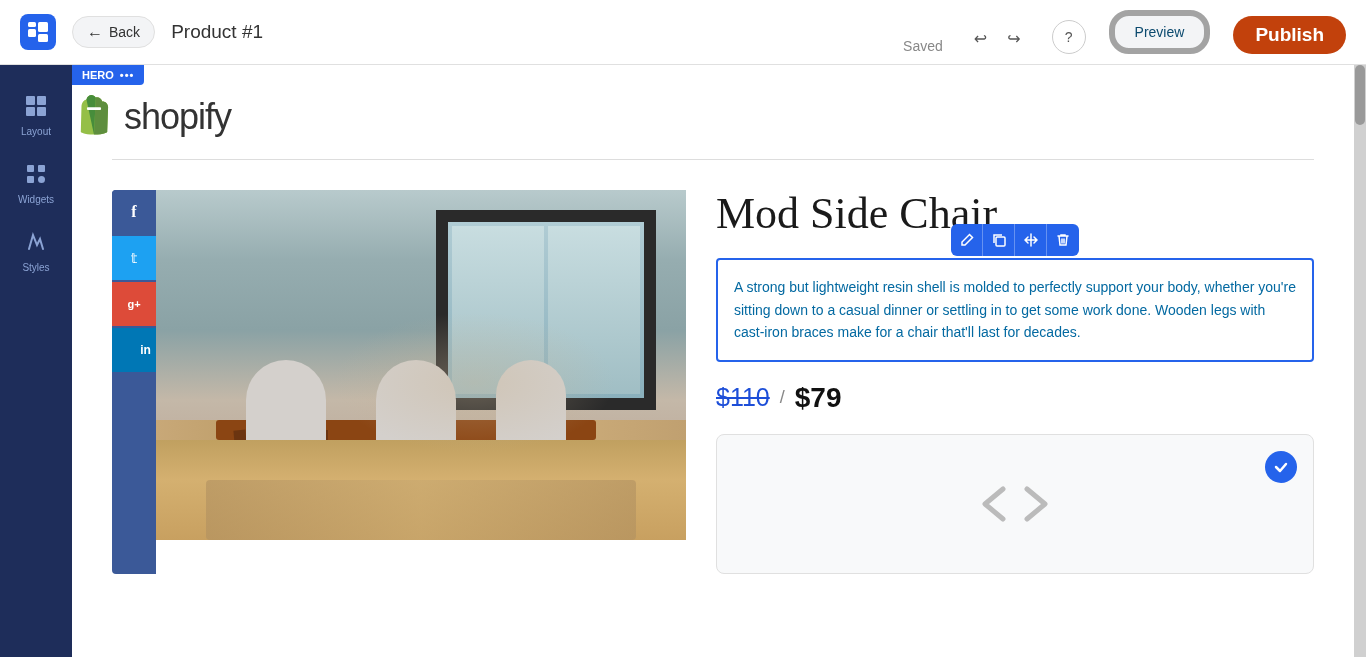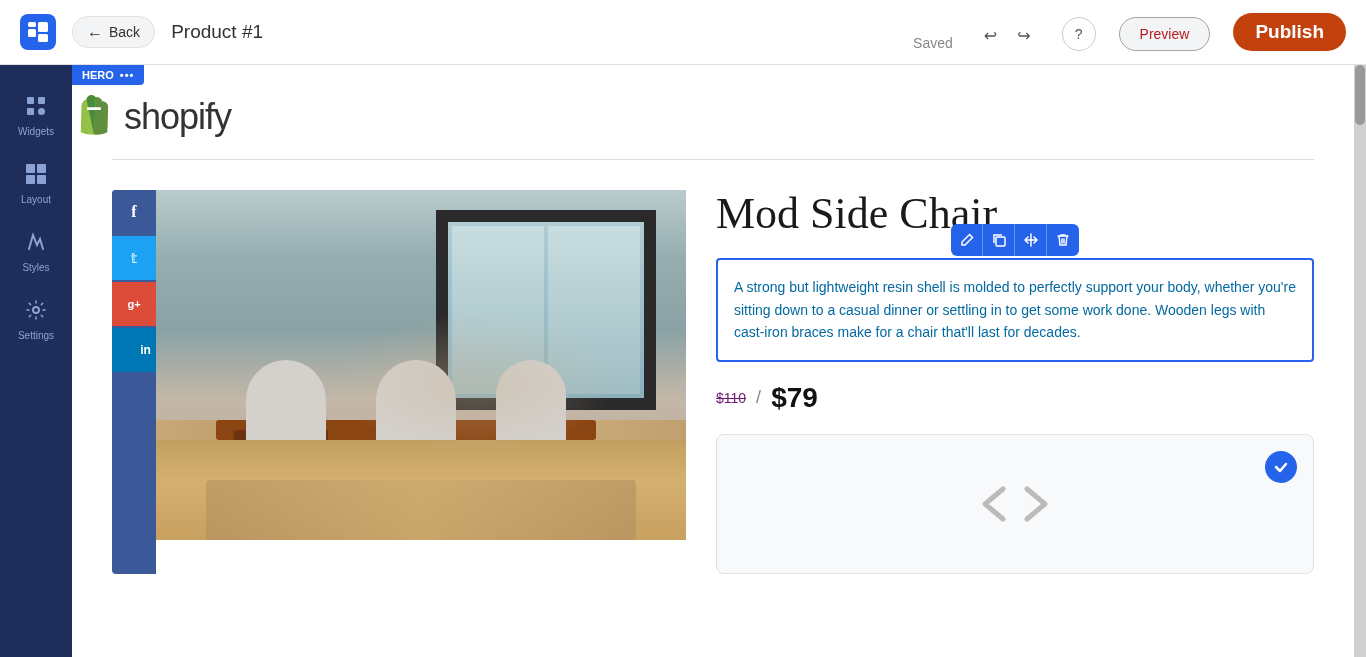--- a/index.html
+++ b/index.html
@@ -32,22 +32,22 @@
     .undo-btn, .redo-btn {
       background: none; border: none; cursor: pointer; padding: 6px 8px;
       font-size: 16px; color: #555; border-radius: 4px;
     }
     .help-btn {
       width: 34px; height: 34px; border-radius: 50%; border: 1px solid #ccc;
       display: flex; align-items: center; justify-content: center;
       cursor: pointer; font-size: 14px; color: #555; background: #fff;
     }
     .preview-btn {
-      background: #f3f4f6; border: 1px solid #a3a3a3; border-radius: 20px;
-      padding: 8px 20px; cursor: pointer; font-size: 14px; color: #b91c1c;
+      background: #f3f4f6; border: 6px solid #a3a3a3; border-radius: 20px;
+      padding: 8px 20px; cursor: pointer; font-size: 14px; color: #0c4a6e;
     }
     .publish-btn {
       background: #c2410c; border: none; border-radius: 20px;
       padding: 8px 22px; cursor: pointer; font-size: 19px; color: #fff; font-weight: 600;
     }
 
     
     .sidebar {
       position: fixed; top: 65px; left: 0; bottom: 0; width: 72px;
       background: #1e2d5a; display: flex; flex-direction: column; align-items: center;
@@ -164,21 +164,21 @@
       justify-content: center; cursor: pointer; color: #fff; font-size: 13px;
       border-right: 1px solid rgba(255,255,255,0.3);
     }
     .desc-tool-btn:last-child { border-right: none; }
     .description-text {
       font-size: 14px; line-height: 1.6; color: #0369a1;
     }
 
     
     .price-section { display: flex; align-items: center; gap: 10px; margin-bottom: 20px; }
-    .original-price { font-size: 14px; color: #701a75; text-decoration: line-through; }
+    .original-price { font-size: 25px; color: #1d4ed8; text-decoration: line-through; }
     .slash { color: #888; font-size: 18px; }
     .sale-price { font-size: 28px; color: #111; font-weight: 700; }
 
     
     .add-cart-section {
       background: #f8f9fa; border: 1px solid #e0e0e0; border-radius: 8px;
       padding: 30px; display: flex; align-items: center; justify-content: center;
       min-height: 140px; position: relative;
     }
     .code-icon {
@@ -228,58 +228,49 @@
     </div>
     <div class="help-btn">
       <span>?</span>
     </div>
     <button class="preview-btn">Preview</button>
     <button class="publish-btn">Publish</button>
   </div>
 </header>
 
 <nav class="sidebar">
+  <div class="sidebar-item">
+    <span class="icon">
+      <svg width="22" height="22" viewBox="0 0 22 22" fill="none">
+        <rect x="1" y="1" width="9" height="9" rx="1" fill="#8ba3d4"></rect>
+        <rect x="12" y="1" width="9" height="9" rx="1" fill="#8ba3d4"></rect>
+        <rect x="1" y="12" width="9" height="9" rx="1" fill="#8ba3d4"></rect>
+        <rect x="12" y="12" width="9" height="9" rx="1" fill="#8ba3d4"></rect>
+      </svg>
+    </span>
+    <span class="label">Layout</span>
+  </div>
   <div class="sidebar-item">
     <span class="icon">
       <svg width="22" height="22" viewBox="0 0 22 22" fill="none">
         <rect x="2" y="2" width="7" height="7" rx="1" fill="#8ba3d4"></rect>
         <rect x="13" y="2" width="7" height="7" rx="1" fill="#8ba3d4"></rect>
         <rect x="2" y="13" width="7" height="7" rx="1" fill="#8ba3d4"></rect>
         <circle cx="16.5" cy="16.5" r="3.5" fill="#8ba3d4"></circle>
       </svg>
     </span>
     <span class="label">Widgets</span>
   </div>
   <div class="sidebar-item">
     <span class="icon">
       <svg width="22" height="22" viewBox="0 0 22 22" fill="none">
-        <rect x="1" y="1" width="9" height="9" rx="1" fill="#8ba3d4"></rect>
-        <rect x="12" y="1" width="9" height="9" rx="1" fill="#8ba3d4"></rect>
-        <rect x="1" y="12" width="9" height="9" rx="1" fill="#8ba3d4"></rect>
-        <rect x="12" y="12" width="9" height="9" rx="1" fill="#8ba3d4"></rect>
-      </svg>
-    </span>
-    <span class="label">Layout</span>
-  </div>
-  <div class="sidebar-item">
-    <span class="icon">
-      <svg width="22" height="22" viewBox="0 0 22 22" fill="none">
         <path d="M4 18 L8 4 L12 14 L15 8 L18 18" stroke="#8ba3d4" stroke-width="2" fill="none" stroke-linecap="round"></path>
       </svg>
     </span>
     <span class="label">Styles</span>
-  </div>
-  <div class="sidebar-item">
-    <span class="icon">
-      <svg width="22" height="22" viewBox="0 0 22 22" fill="none">
-        <circle cx="11" cy="11" r="3" stroke="#8ba3d4" stroke-width="2"></circle>
-        <path d="M11 2v2M11 18v2M2 11h2M18 11h2M4.22 4.22l1.41 1.41M16.36 16.36l1.41 1.41M4.22 17.78l1.41-1.41M16.36 5.64l1.41-1.41" stroke="#8ba3d4" stroke-width="1.5" stroke-linecap="round"></path>
-      </svg>
-    </span>
-    <span class="label">Settings</span>
   </div>
 </nav>
 
 <div class="hero-label">
   <span>HERO</span>
   <span class="hero-dots">•••</span>
 </div>
 
 <div class="canvas">
   <div class="canvas-inner">

